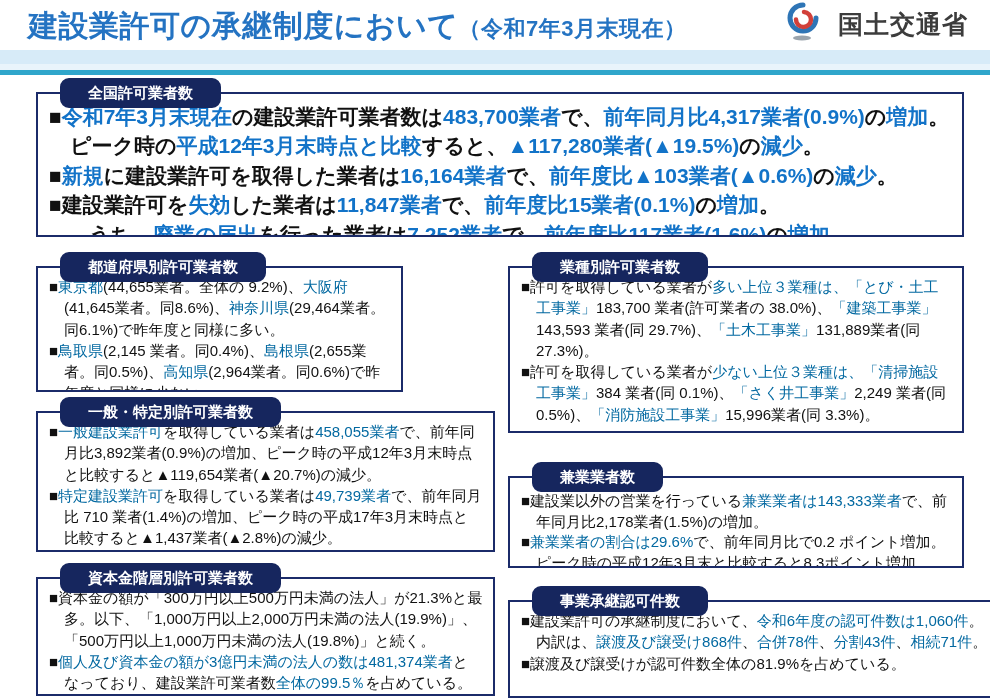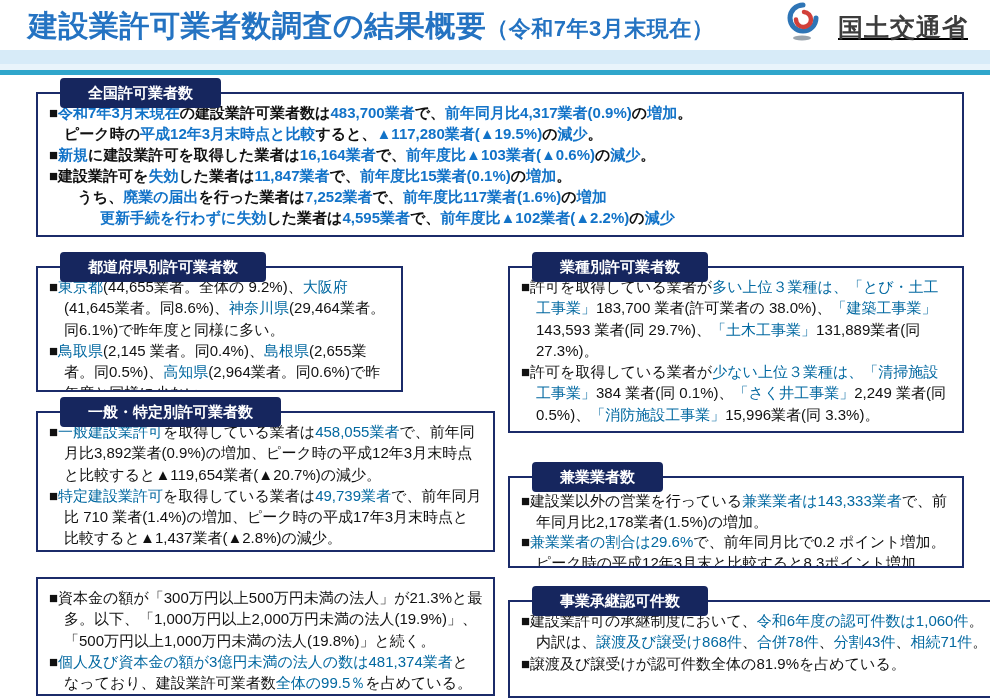--- a/index.html
+++ b/index.html
@@ -4,39 +4,39 @@
 <style>
   * { margin:0; padding:0; box-sizing:border-box; }
   html,body { background:#ffffff; }
   body { font-family:"Liberation Sans","DejaVu Sans",sans-serif; }
   .page { position:relative; width:990px; height:700px; background:#ffffff; overflow:hidden; }
 
   
   .title { position:absolute; left:28px; top:6px; color:#2473c2; font-weight:bold;
            font-size:30px; letter-spacing:0.5px; white-space:nowrap; }
   .title .subtitle { font-size:22px; }
-  .logo { position:absolute; right:22px; top:2px; display:flex; align-items:flex-end; gap:17px;text-decoration:underline; }
+  .logo { position:absolute; right:22px; top:2px; display:flex; align-items:flex-start; gap:17px; }
   .logo-text { font-size:25px; font-weight:bold; color:#3c3c3c; letter-spacing:1px; margin-top:6px; }
 
   
   .band1 { position:absolute; left:0; top:50px; width:990px; height:14px; background:#d7ebf8; }
   .band2 { position:absolute; left:0; top:64px; width:990px; height:6px;  background:#e9f4fb; }
   .band3 { position:absolute; left:0; top:70px; width:990px; height:5px;  background:#2fa6cb; }
 
   
   .section { position:absolute; }
   .badge { position:absolute; left:24px; top:0; z-index:2; background:#16265e; color:#ffffff;
            font-weight:bold; font-size:15px; line-height:26px; padding:0 26px;
-           border-radius:4px; border:2px solid #16265e; white-space:nowrap; }
+           border-radius:9px; border:2px solid #16265e; white-space:nowrap; }
   .sbox  { position:absolute; left:0; right:0; top:14px; bottom:0; background:#ffffff;
            border:2px solid #1b2b69; padding:8px 10px 4px 11px; overflow:hidden; }
 
   .line { font-size:15px; line-height:1.42; color:#111111; padding-left:1em; text-indent:-1em;
           margin:0; }
-  .sec-national .line { font-weight:bold; font-size:15px; line-height:1.4; }
+  .sec-national .line { font-weight:bold; font-size:21px; line-height:1.4; }
   .indent-1 { padding-left:1em;   text-indent:0; }
   .indent-2 { padding-left:1.9em; text-indent:0; }
   .indent-3 { padding-left:3.4em; text-indent:0; }
 
   .seg-k  { color:#111111; }
   .seg-b  { color:#1273c8; }
   .seg-lb { color:#0369a1; }
 
   
   .sec-national   { left:36px;  top:78px;  width:928px; height:159px; }
@@ -48,21 +48,21 @@
   .sec-succession { left:508px; top:586px; width:500px; height:112px; }
   .sec-side .sbox { padding-top:13px; }
   .sec-side .line { line-height:1.38; }
 </style>
 </head>
 <body>
 
 <div class="page">
 
   <div class="title">
-    <span>建設業許可業者数調査の結果概要</span><span class="subtitle">（令和7年3月末現在）</span>
+    <span>建設業許可の承継制度において</span><span class="subtitle">（令和7年3月末現在）</span>
   </div>
 
   <div class="logo">
     <svg width="36" height="42" viewBox="0 0 36 42" aria-hidden="true">
       <path d="M18 3 a13 13 0 1 0 13 13" stroke="#2e75b6" stroke-width="5" fill="none" stroke-linecap="round"></path>
       <path d="M19 10 a7.5 7.5 0 1 1 -8 7.5" stroke="#d2403a" stroke-width="4.5" fill="none" stroke-linecap="round"></path>
       <ellipse cx="17" cy="36" rx="9" ry="2.4" fill="#9aa4ad"></ellipse>
     </svg>
     <span class="logo-text">国土交通省</span>
   </div>
@@ -93,20 +93,21 @@
 
   <div class="section sec-type">
     <div class="badge">一般・特定別許可業者数</div>
     <div class="sbox">
         <p class="line indent-0"><span class="seg-k">■</span><span class="seg-lb">一般建設業許可</span><span class="seg-k">を取得している業者は</span><span class="seg-lb">458,055業者</span><span class="seg-k">で、前年同月比3,892業者(0.9%)の増加、ピーク時の平成12年3月末時点と比較すると▲119,654業者(▲20.7%)の減少。</span></p>
         <p class="line indent-0"><span class="seg-k">■</span><span class="seg-lb">特定建設業許可</span><span class="seg-k">を取得している業者は</span><span class="seg-lb">49,739業者</span><span class="seg-k">で、前年同月比 710 業者(1.4%)の増加、ピーク時の平成17年3月末時点と比較すると▲1,437業者(▲2.8%)の減少。</span></p>
       </div>
   </div>
 
   <div class="section sec-capital">
+    <div class="badge">資本金階層別許可業者数</div>
     <div class="sbox">
         <p class="line indent-0"><span class="seg-k">■資本金の額が「300万円以上500万円未満の法人」が21.3%と最多。以下、「1,000万円以上2,000万円未満の法人(19.9%)」、「500万円以上1,000万円未満の法人(19.8%)」と続く。</span></p>
         <p class="line indent-0"><span class="seg-k">■</span><span class="seg-lb">個人及び資本金の額が3億円未満の法人の数は481,374業者</span><span class="seg-k">となっており、建設業許可業者数</span><span class="seg-lb">全体の99.5％</span><span class="seg-k">を占めている。</span></p>
       </div>
   </div>
 
   <div class="section sec-industry">
     <div class="badge">業種別許可業者数</div>
     <div class="sbox">
         <p class="line indent-0"><span class="seg-k">■許可を取得している業者が</span><span class="seg-lb">多い上位３業種は、「とび・土工工事業」</span><span class="seg-k">183,700 業者(許可業者の 38.0%)、</span><span class="seg-lb">「建築工事業」</span><span class="seg-k">143,593 業者(同 29.7%)、</span><span class="seg-lb">「土木工事業」</span><span class="seg-k">131,889業者(同 27.3%)。</span></p>

